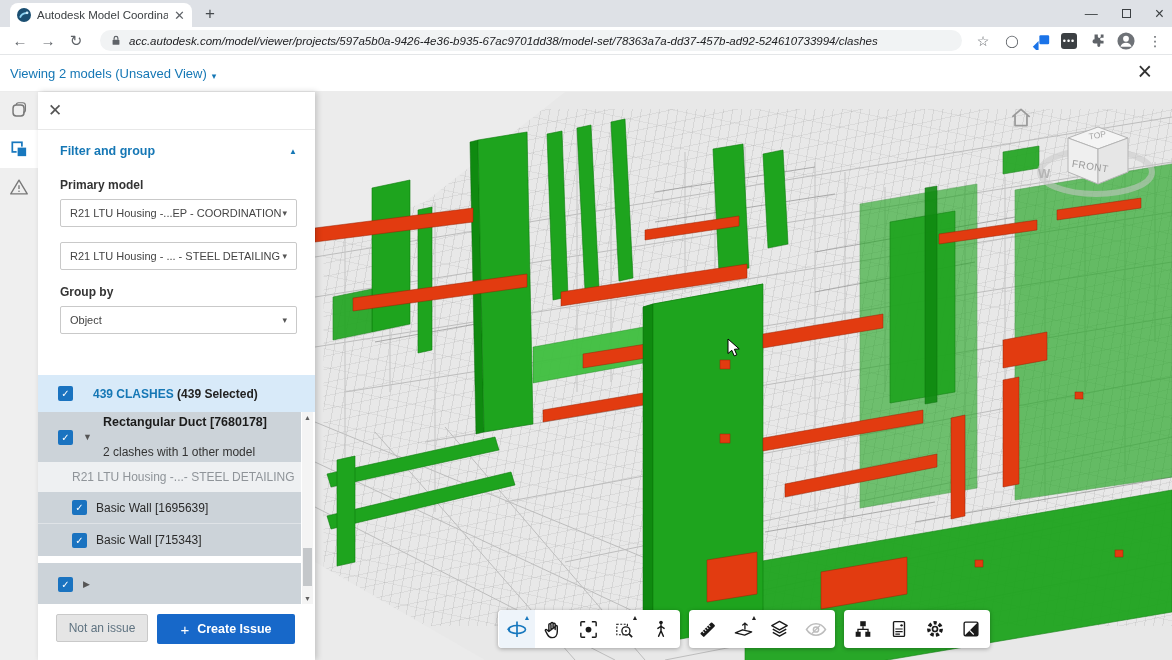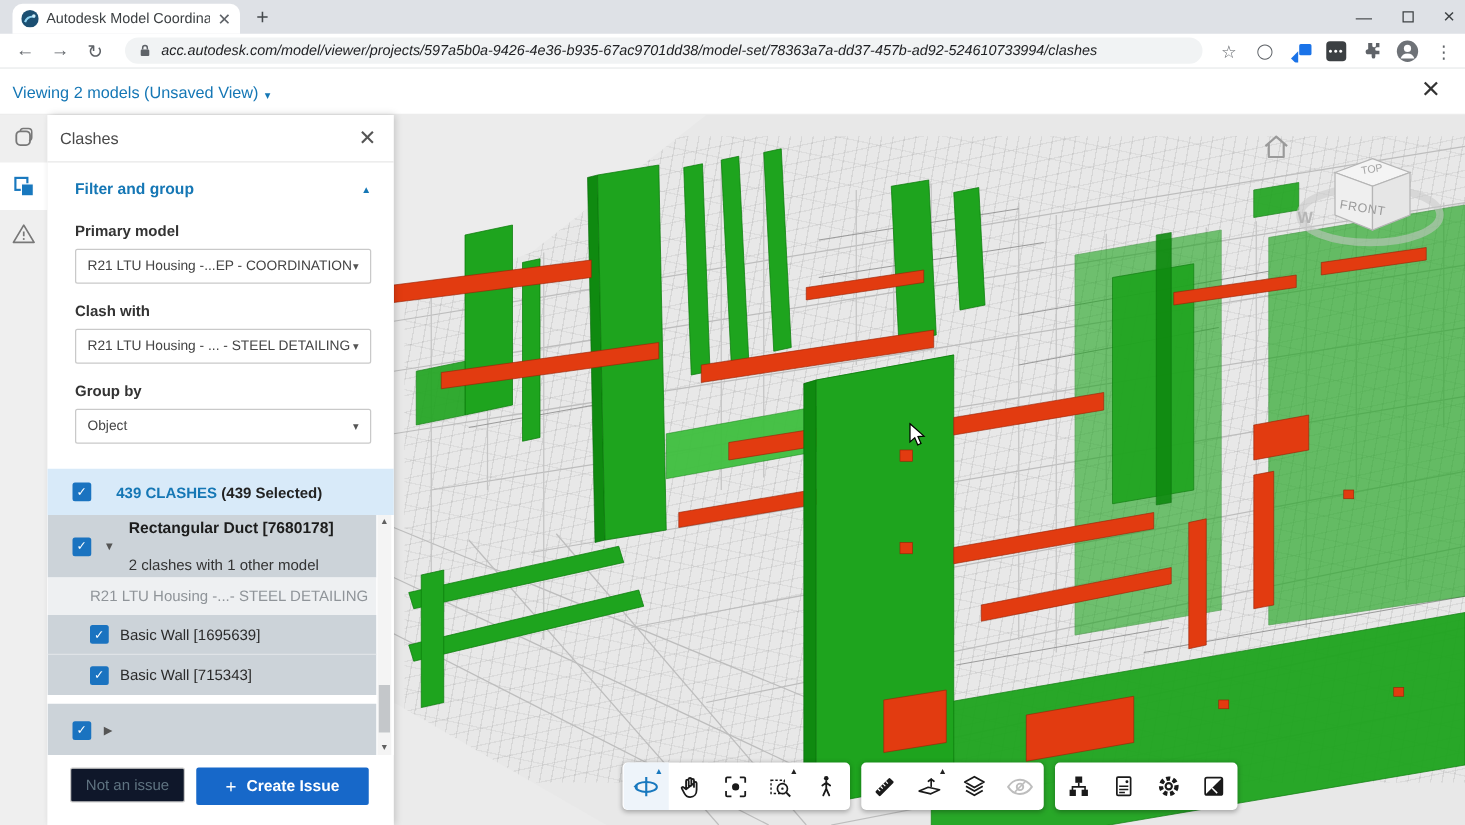--- a/index.html
+++ b/index.html
@@ -82,21 +82,21 @@
   .item.sep { border-bottom:1px solid #dfe3e7; }
   .list-gap { height:7px; background:#fff; }
 
   .vscroll { position:absolute; right:2px; top:0; bottom:0; width:11px; background:#f4f4f4; }
   .vscroll .arr { position:absolute; left:0; width:11px; height:11px; text-align:center; font-size:7px;
     color:#606060; line-height:11px; }
   .vscroll .arr.up { top:0; } .vscroll .arr.dn { bottom:0; }
   .vscroll .thumb { position:absolute; left:1px; width:9px; height:38px; top:136px; background:#c4c7ca; }
 
   .panel-footer { flex:1; display:flex; align-items:flex-start; padding:10px 16px 0 18px; gap:9px; }
-  .btn-secondary { width:92px; height:28px; border:1px solid #c9c9c9; border-radius:2px; background:#0f172a;
+  .btn-secondary { width:92px; height:28px; border:1px solid #c9c9c9; border-radius:2px; background:#e5e5e5;
     color:#5f7381; font-size:12px; display:flex; align-items:center; justify-content:center; }
   .btn-primary { width:138px; height:30px; border:none; border-radius:2px;
     background:var(--primary-btn,#1768c9); color:#fff; font-size:12.5px; font-weight:bold;
     display:flex; align-items:center; justify-content:center; gap:8px; }
   .btn-primary .plus { font-size:15px; font-weight:normal; }
 
   
   .viewport { flex:1; position:relative; background:var(--vpbg,#e8e8e8); overflow:hidden; }
   .viewport .hatch { position:absolute; inset:0; pointer-events:none;
     background:
@@ -201,37 +201,35 @@
       <svg width="22" height="22" viewBox="0 0 24 24">
         <path d="M12 4.5L21 19.5H3z" fill="none" stroke="#787878" stroke-width="1.5" stroke-linejoin="round"></path>
         <path d="M12 10v4.2" stroke="#787878" stroke-width="1.5"></path>
         <circle cx="12" cy="16.6" r=".9" fill="#787878"></circle>
       </svg>
     </div>
   </div>
 
   <div class="panel">
     <div class="panel-head">
-      <span class="panel-title">Clashes</span>
       <span class="panel-close">✕</span>
     </div>
 
     <div class="filters">
       <div class="filter-toggle">
         <span>Filter and group</span>
         <span class="caret">▲</span>
       </div>
 
       <div class="field-label">Primary model</div>
       <div class="select">
         <span class="val">R21 LTU Housing -...EP - COORDINATION</span>
         <span class="caret">▾</span>
       </div>
 
-      <div class="field-label">Clash with</div>
       <div class="select">
         <span class="val">R21 LTU Housing - ... - STEEL DETAILING</span>
         <span class="caret">▾</span>
       </div>
 
       <div class="field-label">Group by</div>
       <div class="select">
         <span class="val">Object</span>
         <span class="caret">▾</span>
       </div>

